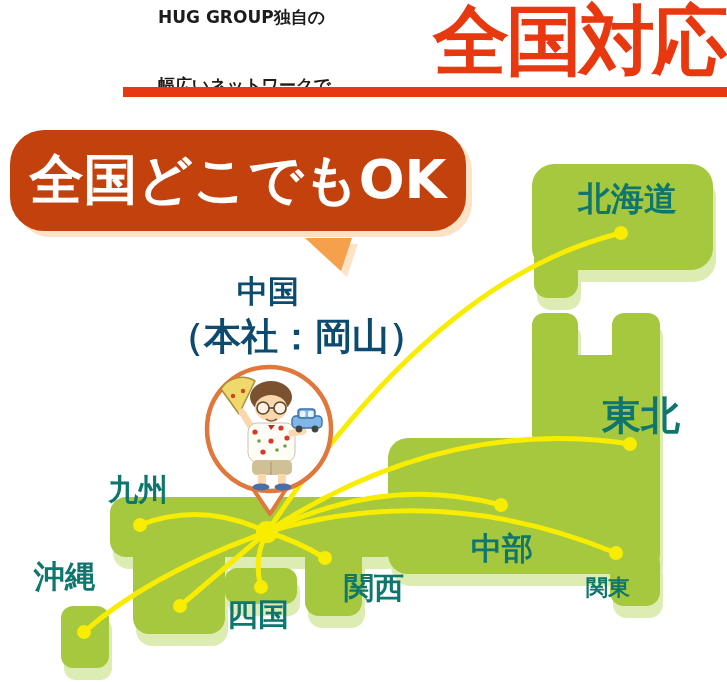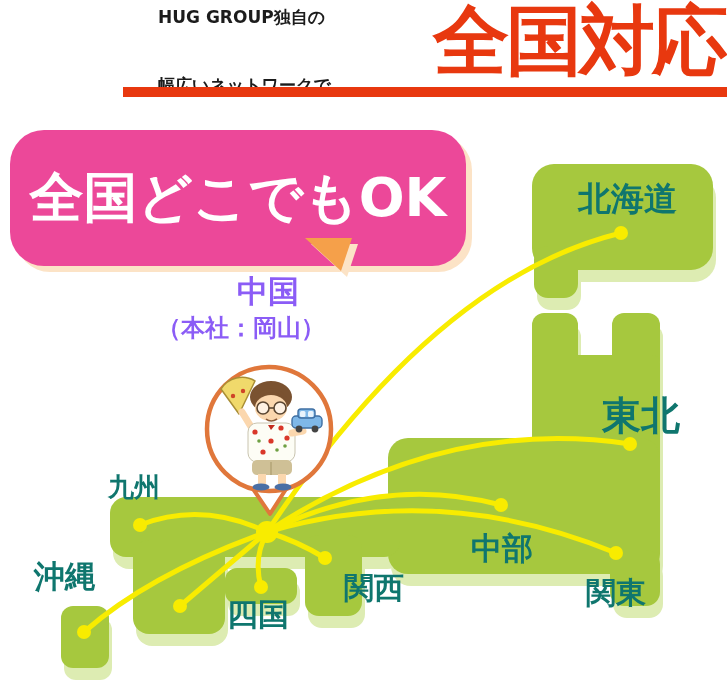--- a/index.html
+++ b/index.html
@@ -21,43 +21,43 @@
     left:433px;top:-4px;width:296px;
     color:#e8380f;font-weight:700;font-size:76px;line-height:90px;
     letter-spacing:-3px;white-space:nowrap;
   }
   .hdr-rule{
     left:123px;top:87px;width:604px;height:10px;background:#e8380f;
   }
 
   
   .bubble{
-    left:10px;top:130px;width:456px;height:136px;
-    background:#ec4899;border-radius:34px;
+    left:10px;top:130px;width:456px;height:101px;
+    background:#c2410c;border-radius:34px;
     box-shadow:6px 6px 0 0 #fce3c6;
     display:flex;align-items:center;justify-content:center;
   }
   .bubble-text{
     color:#ffffff;font-weight:700;font-size:54px;letter-spacing:0px;white-space:nowrap;
   }
 
   
-  .hq{color:#8b5cf6;font-weight:700;white-space:nowrap;}
+  .hq{color:#0c4a6e;font-weight:700;white-space:nowrap;}
   .hq-line1{left:237px;top:271px;font-size:31px;}
-  .hq-line2{left:157px;top:312px;font-size:24px;font-family:Liberation Serif, serif;}
+  .hq-line2{left:167px;top:312px;font-size:37px;font-family:Liberation Serif, serif;}
 
   
   .rlabel{color:#0f766e;font-weight:700;white-space:nowrap;z-index:4;}
   .r-hokkaido{left:578px;top:177px;font-size:33px;}
   .r-tohoku  {left:602px;top:389px;font-size:39px;}
   .r-chubu   {left:471px;top:528px;font-size:31px;}
-  .r-kanto   {left:586px;top:573px;font-size:30px;font-family:Liberation Mono, monospace;}
+  .r-kanto   {left:586px;top:573px;font-size:22px;font-family:Liberation Mono, monospace;}
   .r-kansai  {left:344px;top:568px;font-size:30px;}
   .r-shikoku {left:227px;top:594px;font-size:31px;}
-  .r-kyushu  {left:108px;top:470px;font-size:26px;}
+  .r-kyushu  {left:108px;top:470px;font-size:30px;}
   .r-okinawa {left:34px;top:556px;font-size:31px;}
 
   svg.map{left:0;top:0;z-index:1;}
   .lbl-layer{z-index:4;}
 </style>
 </head>
 <body>
 
 <svg class="abs map" width="727" height="682" viewBox="0 0 727 682" xmlns="http://www.w3.org/2000/svg">
 

